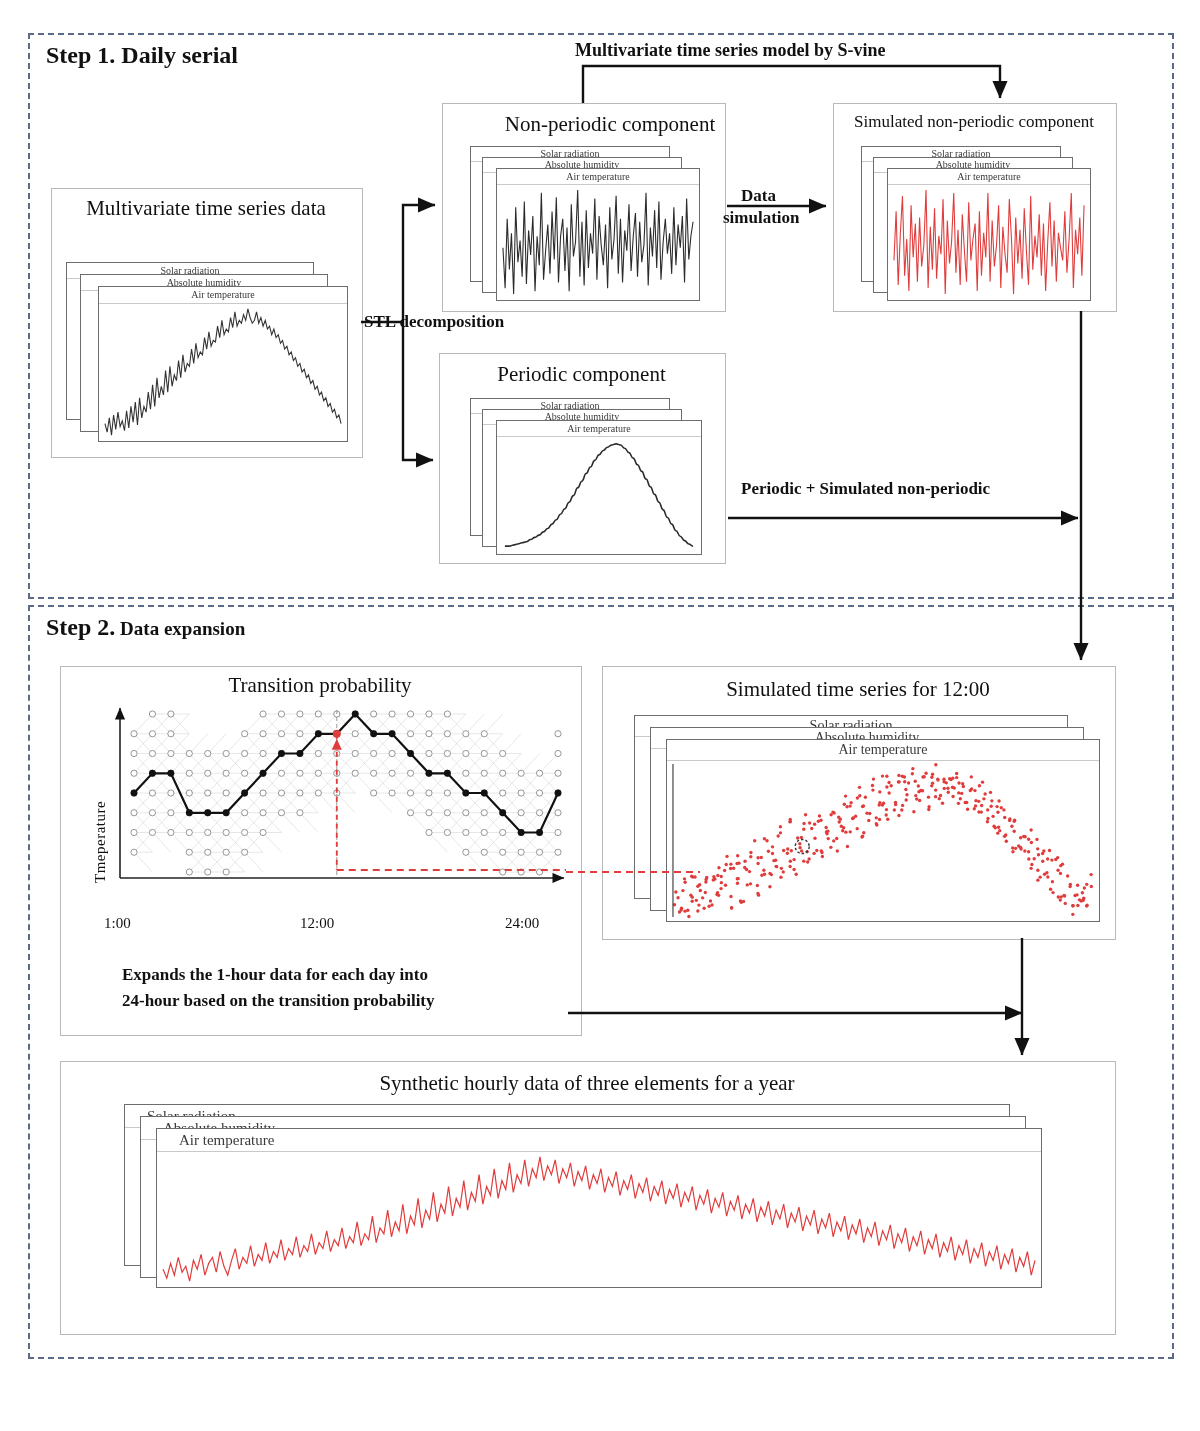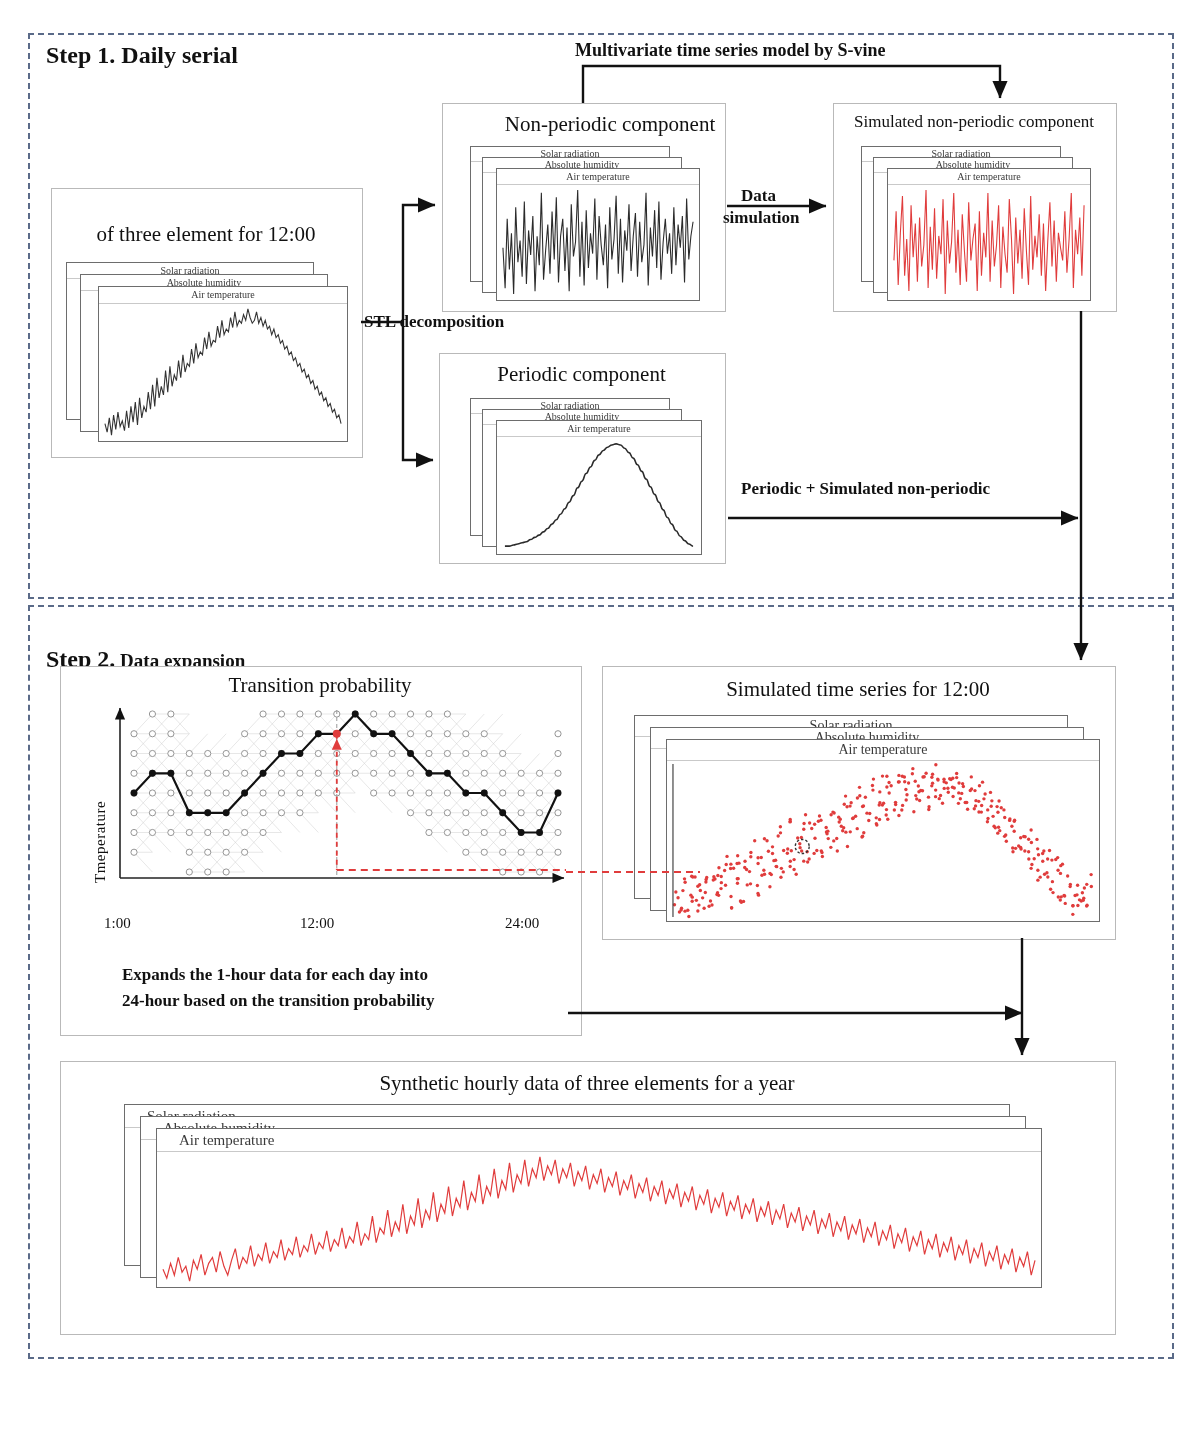--- a/index.html
+++ b/index.html
@@ -11,21 +11,21 @@
 
   
   .step-box{position:absolute;border:2px dashed #5a6a88;background:#fff;}
   .step1{left:28px;top:33px;width:1142px;height:562px;}
   .step2{left:28px;top:605px;width:1142px;height:750px;}
 
   .step-title{position:absolute;white-space:nowrap;}
   .step-title .big{font-weight:bold;font-size:24px;}
   .step-title .sml{font-weight:bold;font-size:19px;}
   #step1-title{left:46px;top:42px;}
-  #step2-title{left:46px;top:646px;}
+  #step2-title{left:46px;top:614px;}
 
   
   .panel{position:absolute;background:#fff;border:1px solid #b9b9b9;}
   .panel-title{position:absolute;text-align:center;white-space:nowrap;font-size:21px;}
 
   
   .stack{position:absolute;}
   .card{position:absolute;background:#fff;border:1px solid #6d6d6d;box-sizing:border-box;}
   .card .cap{
     position:absolute;left:0;top:0;right:0;height:var(--caph,17px);
@@ -54,21 +54,21 @@
 <div class="canvas">
 
   <div class="step-box step1"></div>
   <div class="step-title" id="step1-title">
     <span class="big">Step 1.</span><span class="big"> Daily serial</span>
   </div>
 
   <div class="alabel" style="left:575px;top:40px;font-size:18px;">Multivariate time series model by S-vine</div>
 
   <div class="panel" style="left:51px;top:188px;width:310px;height:268px;"></div>
-  <div class="panel-title" style="left:51px;top:222px;width:310px;">of three element for 12:00</div>
+  <div class="panel-title" style="left:51px;top:196px;width:310px;">Multivariate time series data</div>
 
   <div class="stack" style="left:66px;top:262px;width:282px;height:180px;">
     <div class="card" style="left:0;top:0;width:248px;height:158px;--caph:15px;">
       <div class="cap" style="font-size:10px;">Solar radiation</div>
     </div>
     <div class="card" style="left:14px;top:12px;width:248px;height:158px;--caph:15px;">
       <div class="cap" style="font-size:10px;">Absolute humidity</div>
     </div>
     <div class="card" style="left:32px;top:24px;width:250px;height:156px;--caph:16px;">
       <div class="cap" style="font-size:10px;">Air temperature</div>

